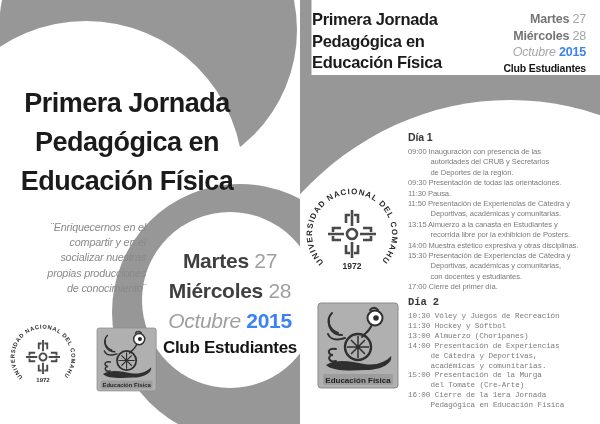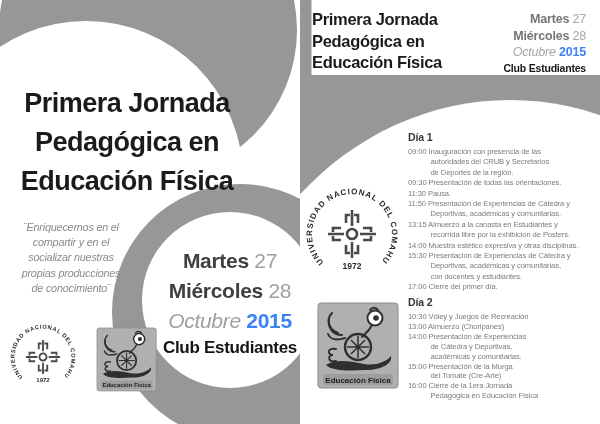--- a/index.html
+++ b/index.html
@@ -10,21 +10,21 @@
   .bg-svg{position:absolute;left:0;top:0;}
   .abs{position:absolute;}
 
   
   .l-title{
     left:0;top:84px;width:254px;text-align:center;
     font-size:27px;line-height:39px;font-weight:bold;color:#1b1b1b;
     letter-spacing:-0.5px;
   }
   .quote{
-    left:8px;top:220px;width:126px;text-align:center;
+    left:20px;top:220px;width:126px;text-align:right;
     font-style:italic;font-size:10.8px;line-height:15.2px;color:#8a8a8a;
     white-space:pre-line;letter-spacing:-0.2px;
   }
   .l-dates{
     left:142px;top:246px;width:176px;text-align:center;
     font-size:21px;line-height:30px;letter-spacing:-0.3px;
   }
   .l-dates .venue{font-size:17px;font-weight:bold;color:#141414;line-height:24px;}
   .w-dark{color:#404040;font-weight:bold;}
   .n-gray{color:#9f9f9f;margin-top:44px;}
@@ -41,21 +41,21 @@
     left:456px;top:11px;width:130px;text-align:right;
     font-size:12.5px;line-height:16.5px;letter-spacing:-0.2px;
   }
   .r-dates .w-dark{color:#757575;}
   .r-dates .n-gray{color:#a5a5a5;}
   .r-dates .w-gray{color:#a5a5a5;}
   .r-dates .venue{font-size:10.5px;font-weight:bold;color:#141414;line-height:14px;}
 
   .sched{left:408px;width:200px;}
   .sched-1{top:131px;}
-  .sched-2{top:296px;width:186px;}
+  .sched-2{top:296px;width:186px;font-family:Liberation Mono, monospace;}
   .sched-heading{font-size:10.5px;font-weight:bold;color:#373737;margin:0 0 4px 0;letter-spacing:-0.1px;}
   .sched-item{
     font-size:7.6px;color:#7b7b7b;letter-spacing:-0.1px;
     white-space:pre-line;padding-left:22.5px;text-indent:-22.5px;
   }
   .sched-1 .sched-item{line-height:10.4px;}
   .sched-2 .sched-item{line-height:9.9px;}
 </style>
 </head>
 <body>
@@ -198,20 +198,21 @@
 Deportivas, académicas y comunitarias,
 con docentes y estudiantes.</div>
         <div class="sched-item">17:00 Cierre del primer día.</div>
       </div>
   </div>
 
   <div class="abs sched sched-2">
     <div class="sched-heading">Día 2</div>
     <div>
         <div class="sched-item">10:30 Vóley y Juegos de Recreación</div>
+        <div class="sched-item">11:30 Hockey y Sóftbol</div>
         <div class="sched-item">13:00 Almuerzo (Choripanes)</div>
         <div class="sched-item">14:00 Presentación de Experiencias
 de Cátedra y Deportivas,
 académicas y comunitarias.</div>
         <div class="sched-item">15:00 Presentación de la Murga
 del Tomate (Cre-Arte)</div>
         <div class="sched-item">16:00 Cierre de la 1era Jornada
 Pedagógica en Educación Física</div>
       </div>
   </div>

